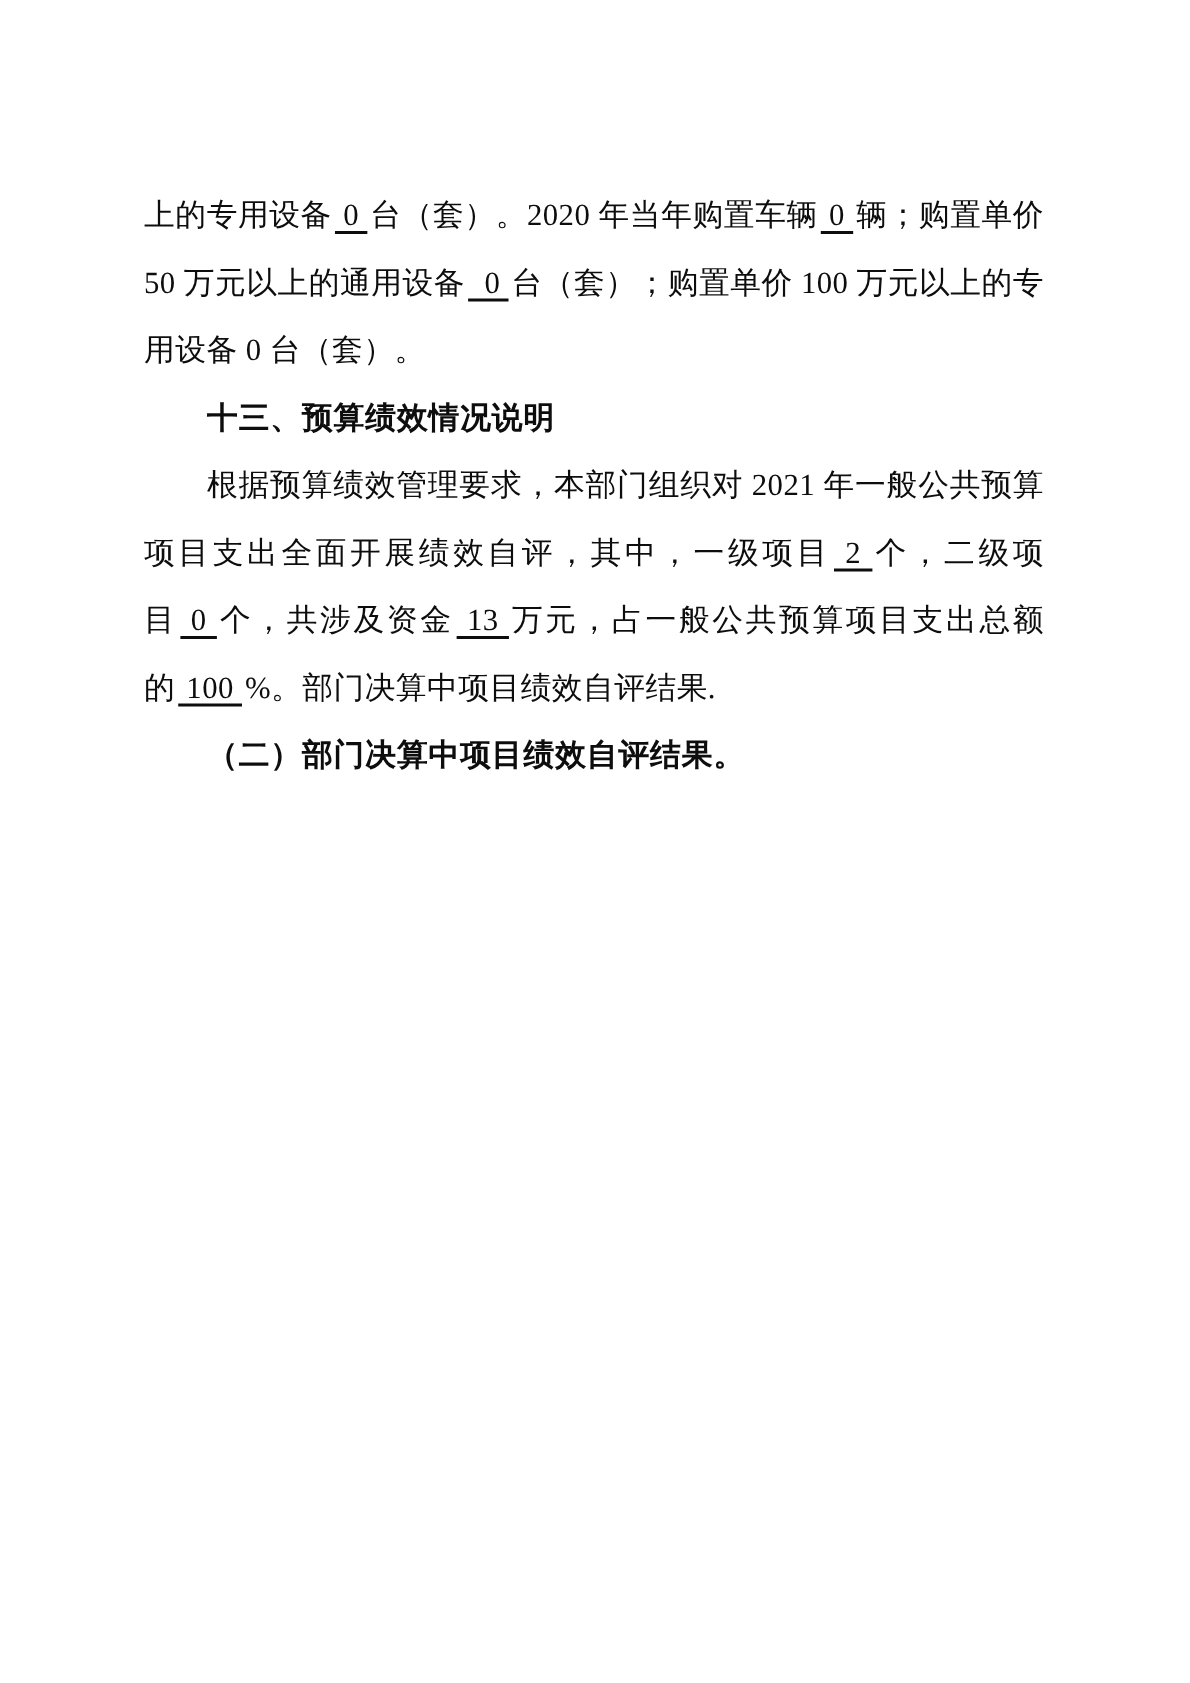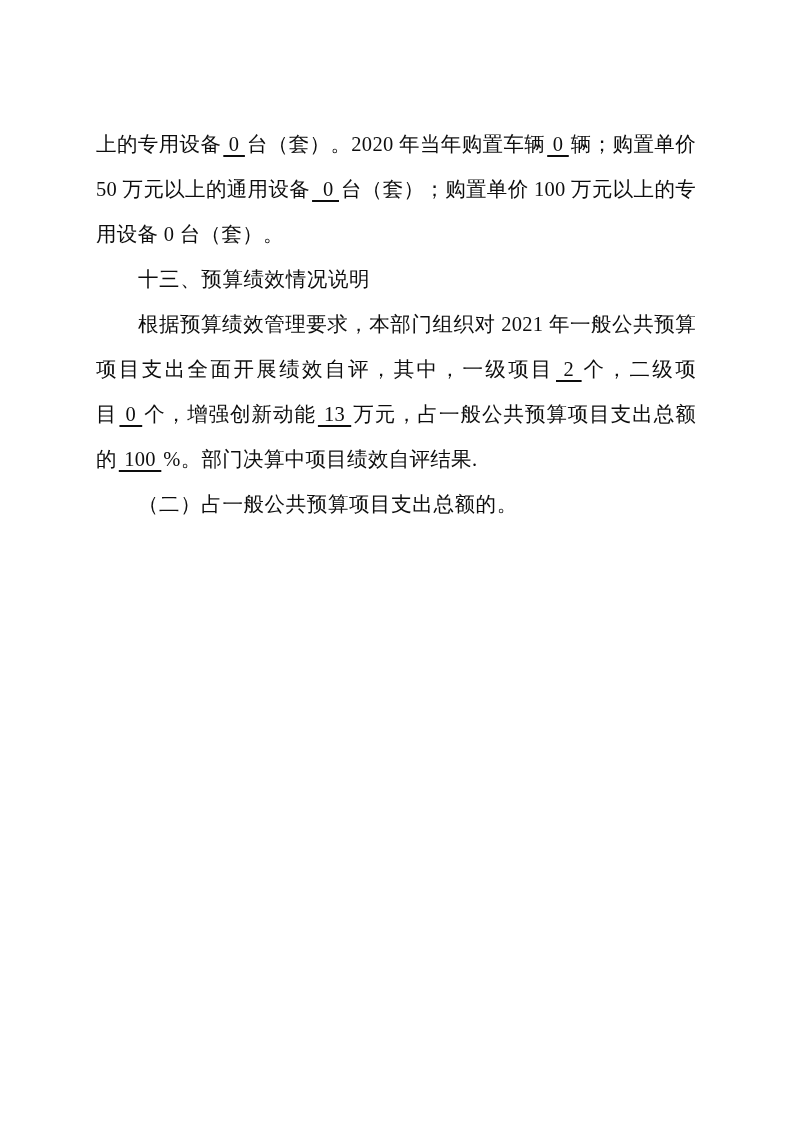--- a/index.html
+++ b/index.html
@@ -28,21 +28,21 @@
     font-size: 20.5px;
     line-height: 45px;
     text-align: justify;
     text-justify: inter-ideograph;
     letter-spacing: 0.3px;
   }
   .indent {
     text-indent: 42px;
   }
   .bold {
-    font-weight: normal;
+    font-weight: bold;
     letter-spacing: 0.6px;
   }
   .u {
     text-decoration: underline;
     text-underline-offset: 4px;
     padding: 0 2px;
   }
   .num {
     font-family: "Liberation Serif", "DejaVu Serif", serif;
   }
@@ -54,21 +54,21 @@
   <div class="content">
 
     <p>
       <span>上的专用设备</span><span class="u num">&nbsp;0&nbsp;</span><span>台（套）。2020 年当年购置车辆</span><span class="u num">&nbsp;0&nbsp;</span><span>辆；购置单价 50 万元以上的通用设备</span><span class="u num">&nbsp;&nbsp;0&nbsp;</span><span>台（套）；购置单价 100 万元以上的专用设备 0 台（套）。</span>
     </p>
 
     <p class="indent bold">十三、预算绩效情况说明</p>
 
 
     <p class="indent">
-      <span>根据预算绩效管理要求，本部门组织对 2021 年一般公共预算项目支出全面开展绩效自评，其中，一级项目</span><span class="u num">&nbsp;2&nbsp;</span><span>个，二级项目</span><span class="u num">&nbsp;0&nbsp;</span><span>个，增强创新动能</span><span class="u num">&nbsp;13&nbsp;</span><span>万元，占一般公共预算项目支出总额的</span><span class="u num">&nbsp;100&nbsp;</span><span>%。部门决算中项目绩效自评结果.</span>
+      <span>根据预算绩效管理要求，本部门组织对 2021 年一般公共预算项目支出全面开展绩效自评，其中，一级项目</span><span class="u num">&nbsp;2&nbsp;</span><span>个，二级项目</span><span class="u num">&nbsp;0&nbsp;</span><span>个，共涉及资金</span><span class="u num">&nbsp;13&nbsp;</span><span>万元，占一般公共预算项目支出总额的</span><span class="u num">&nbsp;100&nbsp;</span><span>%。部门决算中项目绩效自评结果.</span>
     </p>
 
-    <p class="indent bold">（二）占一般公共预算项目支出总额的。</p>
+    <p class="indent bold">（二）部门决算中项目绩效自评结果。</p>
 
 
 
   </div>
 </div>
 
 </body></html>

